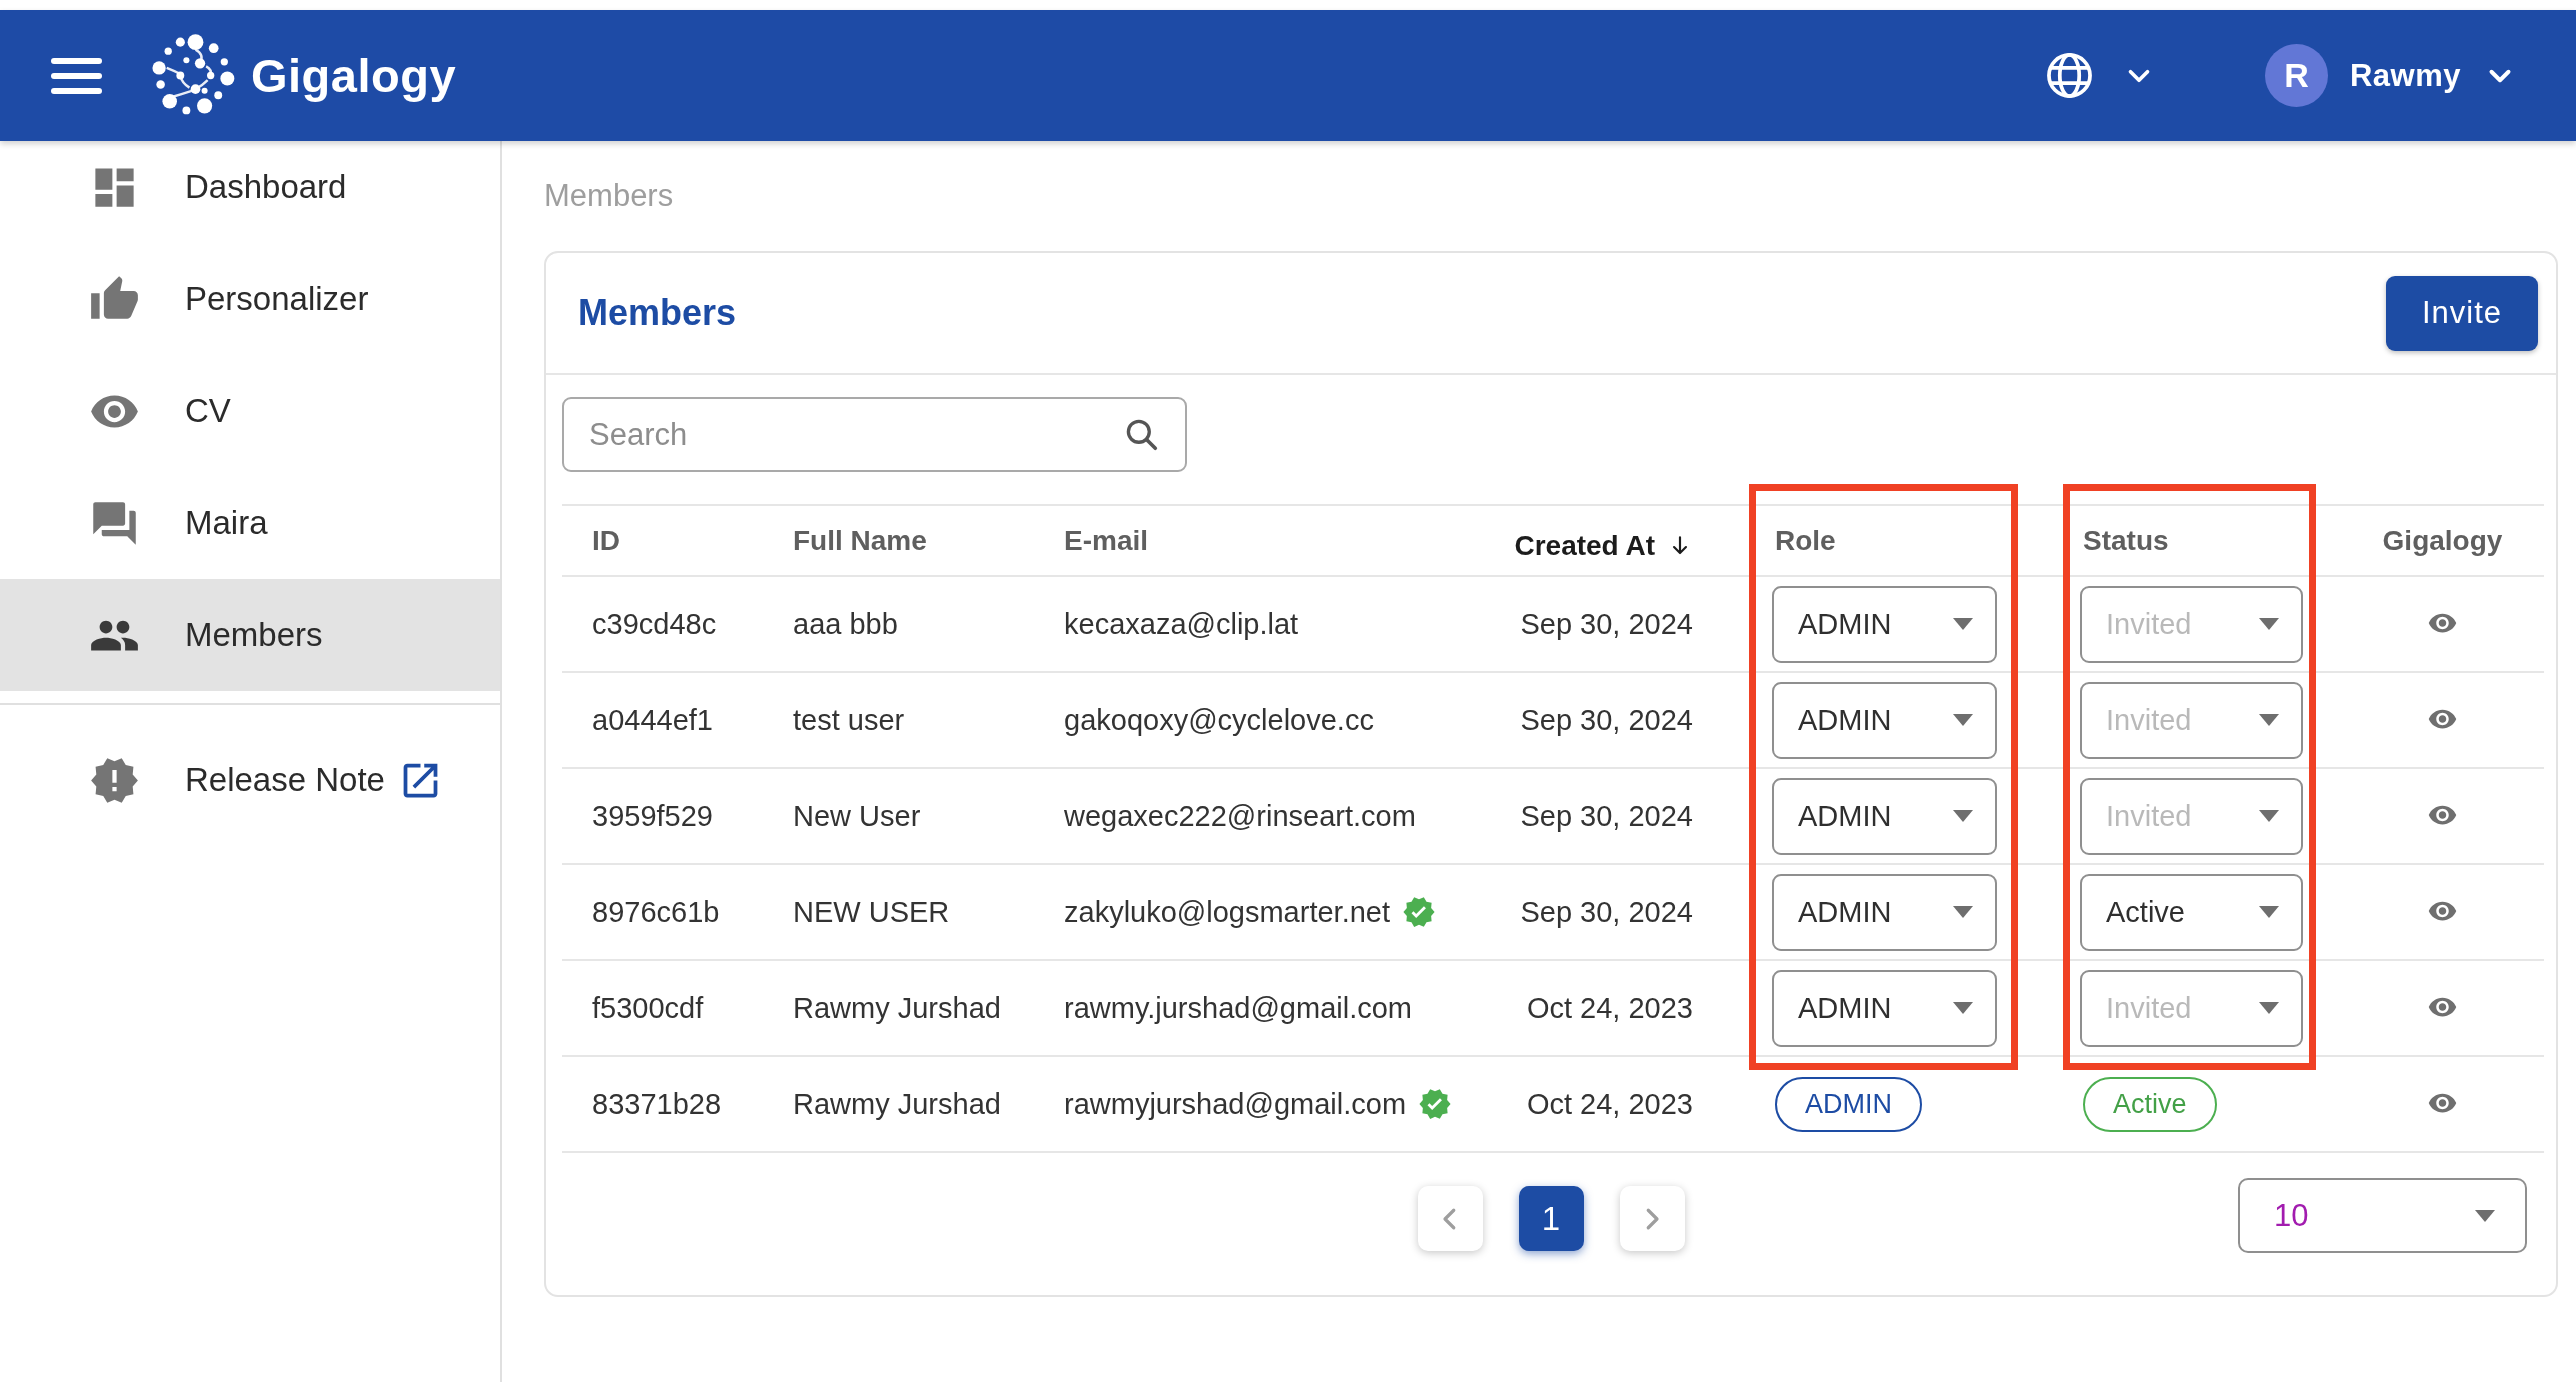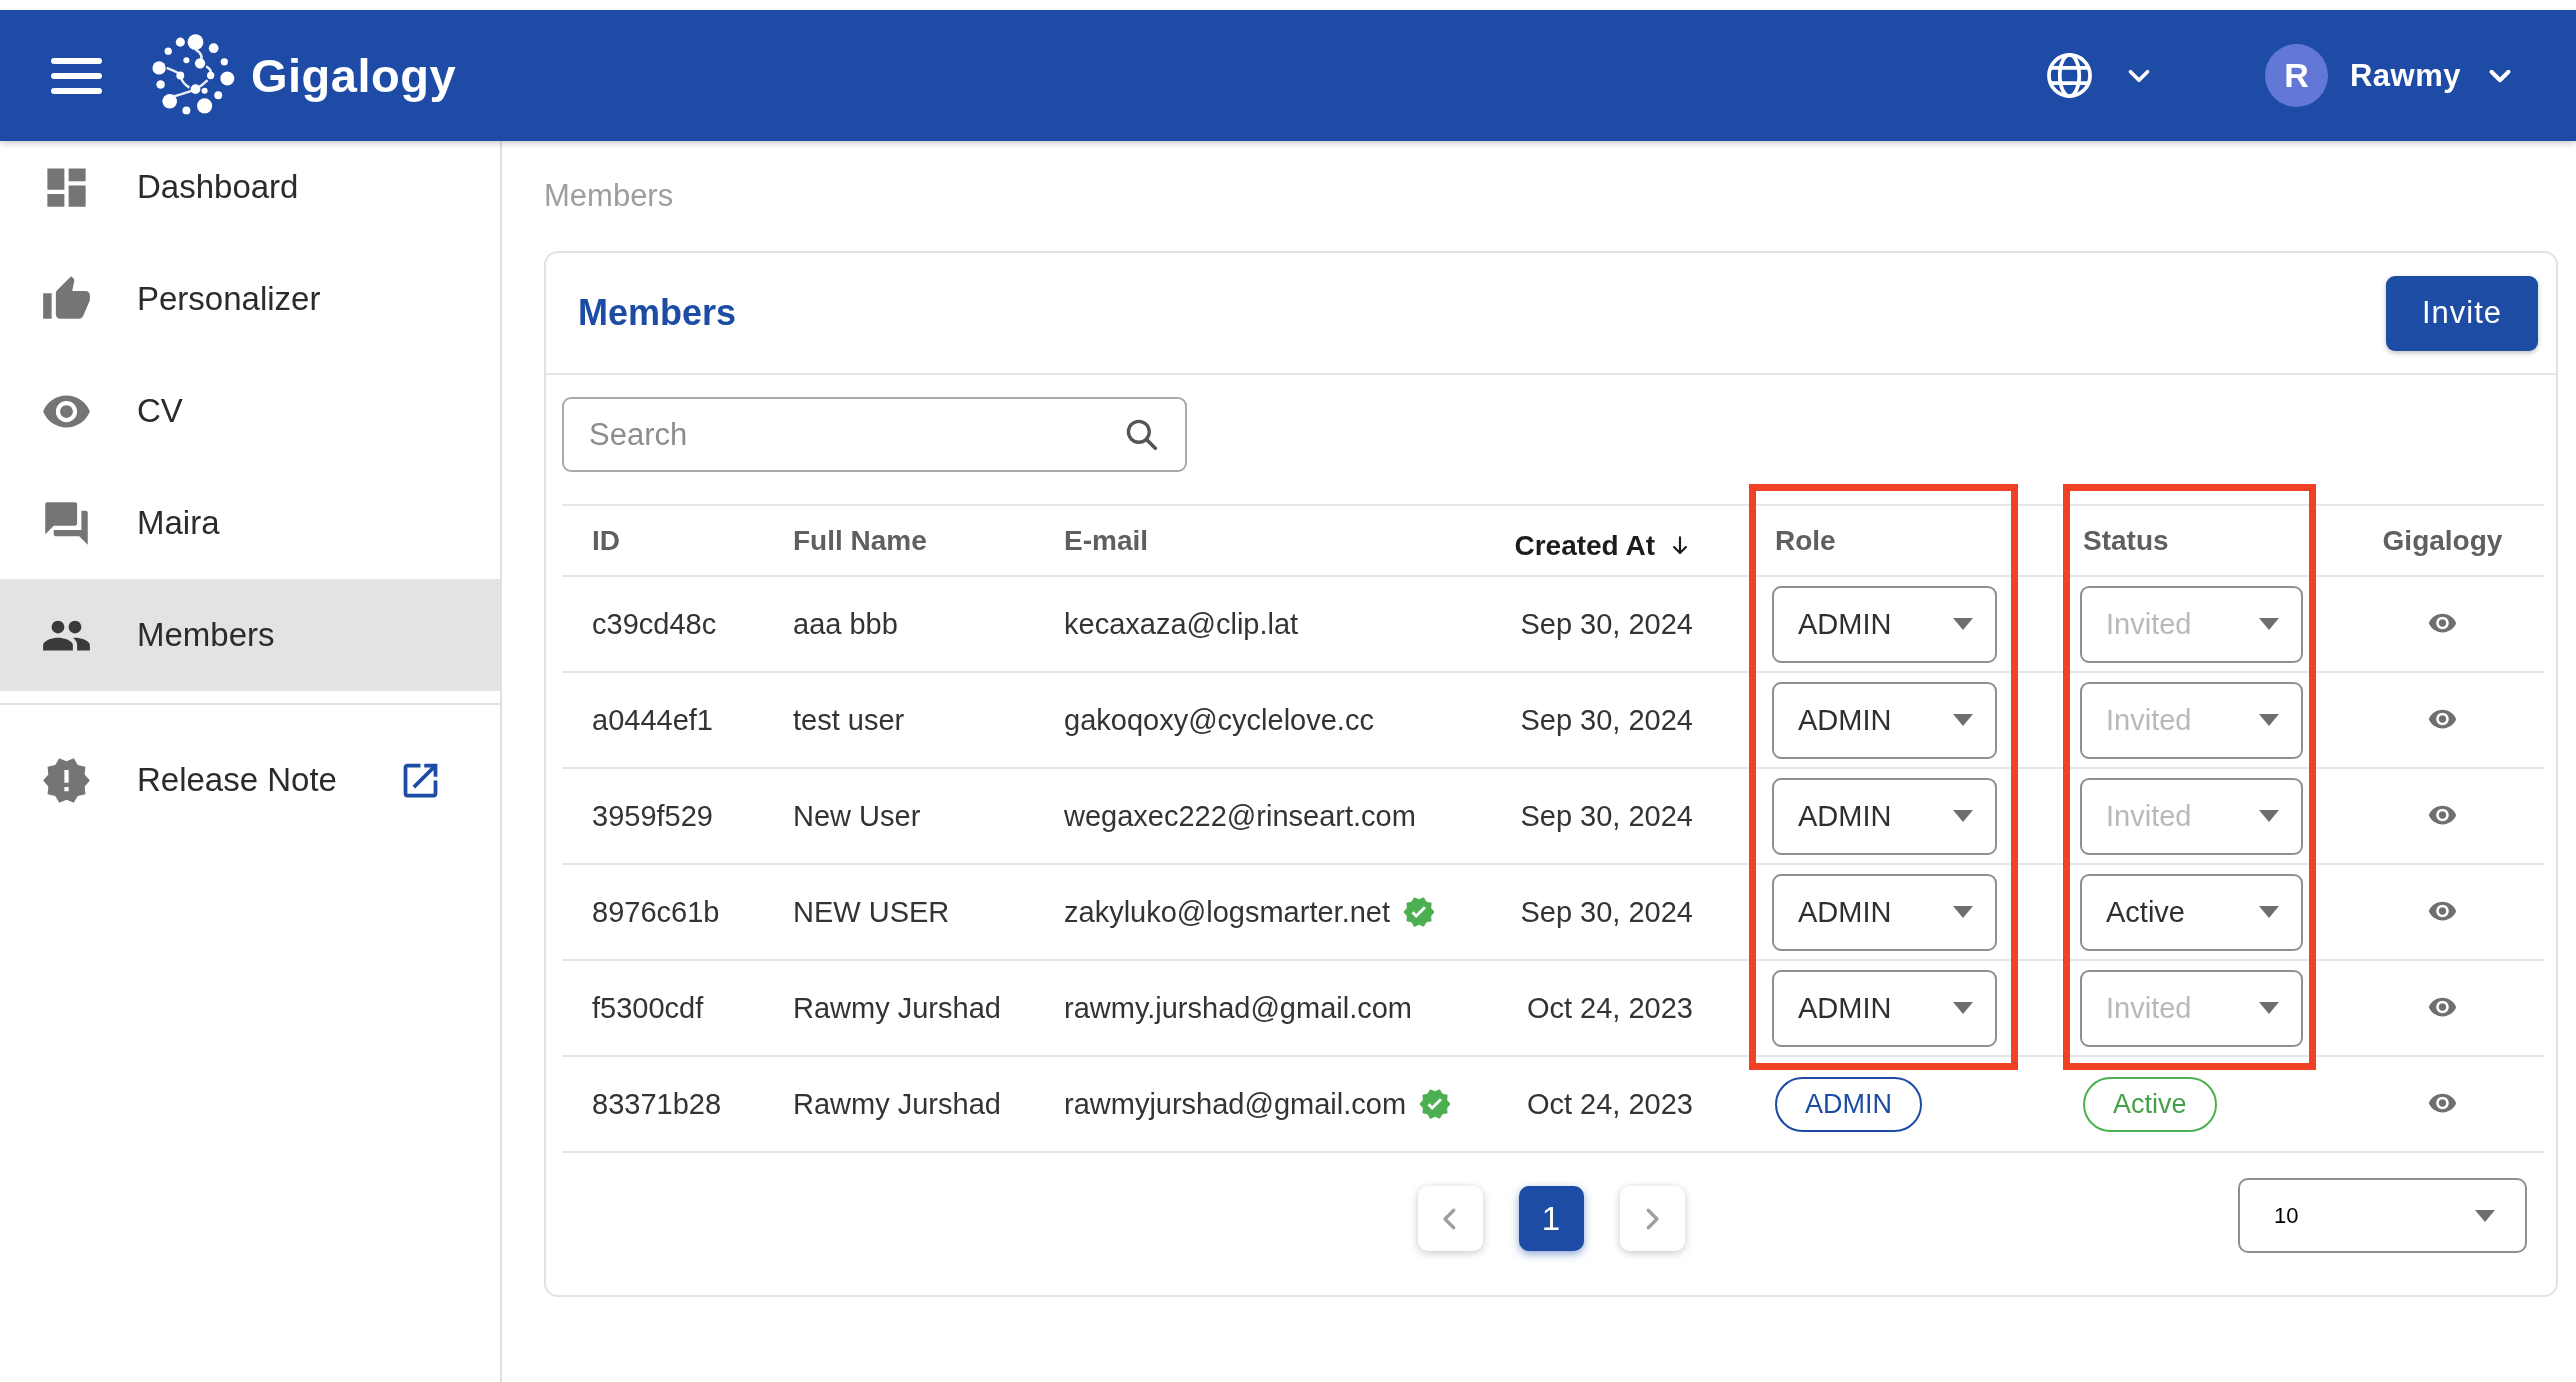--- a/index.html
+++ b/index.html
@@ -25,21 +25,21 @@
   .nav-right{display:flex; align-items:center; gap:109px;}
   .lang{display:flex; align-items:center; gap:26px; background:none; border:none; cursor:pointer;}
   .user{display:flex; align-items:center; gap:22px; background:none; border:none; cursor:pointer;}
   .avatar{width:63px; height:63px; border-radius:50%; background:var(--avatar); color:#fff;
     font-size:34px; font-weight:700; display:flex; align-items:center; justify-content:center;}
   .user-name{color:#fff; font-size:31px; font-weight:700; letter-spacing:0.5px;}
 
   
   .sidebar{position:absolute; left:0; top:131px; width:502px; height:1251px; background:#fff;
     border-right:2px solid #e0e0e0; z-index:10;}
-  .side-item{height:112px; display:flex; align-items:center; gap:0; cursor:pointer; position:relative;}
+  .side-item{height:112px; display:flex; align-items:center; gap:0; cursor:pointer; position:relative;padding-left:48px;}
   .side-item .s-icon{width:51px; height:51px; margin-left:41px; flex:0 0 auto;}
   .side-item .s-label{margin-left:45px; font-size:33px; color:#2b2b2b;}
   .side-item.active{background:#e3e3e3;}
   .side-divider{height:0; border-bottom:2px solid #e0e0e0; margin-top:12px;}
   .side-item.release{margin-top:10px; height:130px;}
   .side-item .ext{position:absolute; right:57px; width:45px; height:45px;}
 
   
   .recaptcha{position:absolute; left:6px; top:1138px; width:142px; height:120px; background:#fdfdfd;
     border:1px solid #dcdcdc; border-radius:6px; box-shadow:0 2px 8px rgba(0,0,0,.22);
@@ -100,21 +100,21 @@
   .red-status{left:2063px; top:484px; width:253px; height:586px;}
 
   
   .tfooter{position:relative; height:131px; display:flex; align-items:center; justify-content:center; gap:36px;}
   .pg-btn{width:65px; height:65px; border-radius:10px; border:none; background:#fff; cursor:pointer;
     box-shadow:0 2px 8px rgba(0,0,0,.22); display:flex; align-items:center; justify-content:center;}
   .pg-btn.current{background:var(--accent); color:#fff; font-size:33px; box-shadow:0 3px 9px rgba(29,76,164,.5);}
   .pagesize{position:absolute; right:13px; top:25px; width:289px; height:75px; border:2px solid #8f8f8f;
     border-radius:10px; background:#fff; display:flex; align-items:center; justify-content:space-between;
     padding:0 30px 0 34px; cursor:pointer;}
-  .pagesize .val{font-size:22px; color:#000000;}
+  .pagesize .val{font-size:31px; color:#a21caf;}
 </style>
 </head>
 <body>
 
 <div class="page">
 
   <header class="navbar">
     <div class="nav-left">
       <button class="hamburger">
         <span></span>

